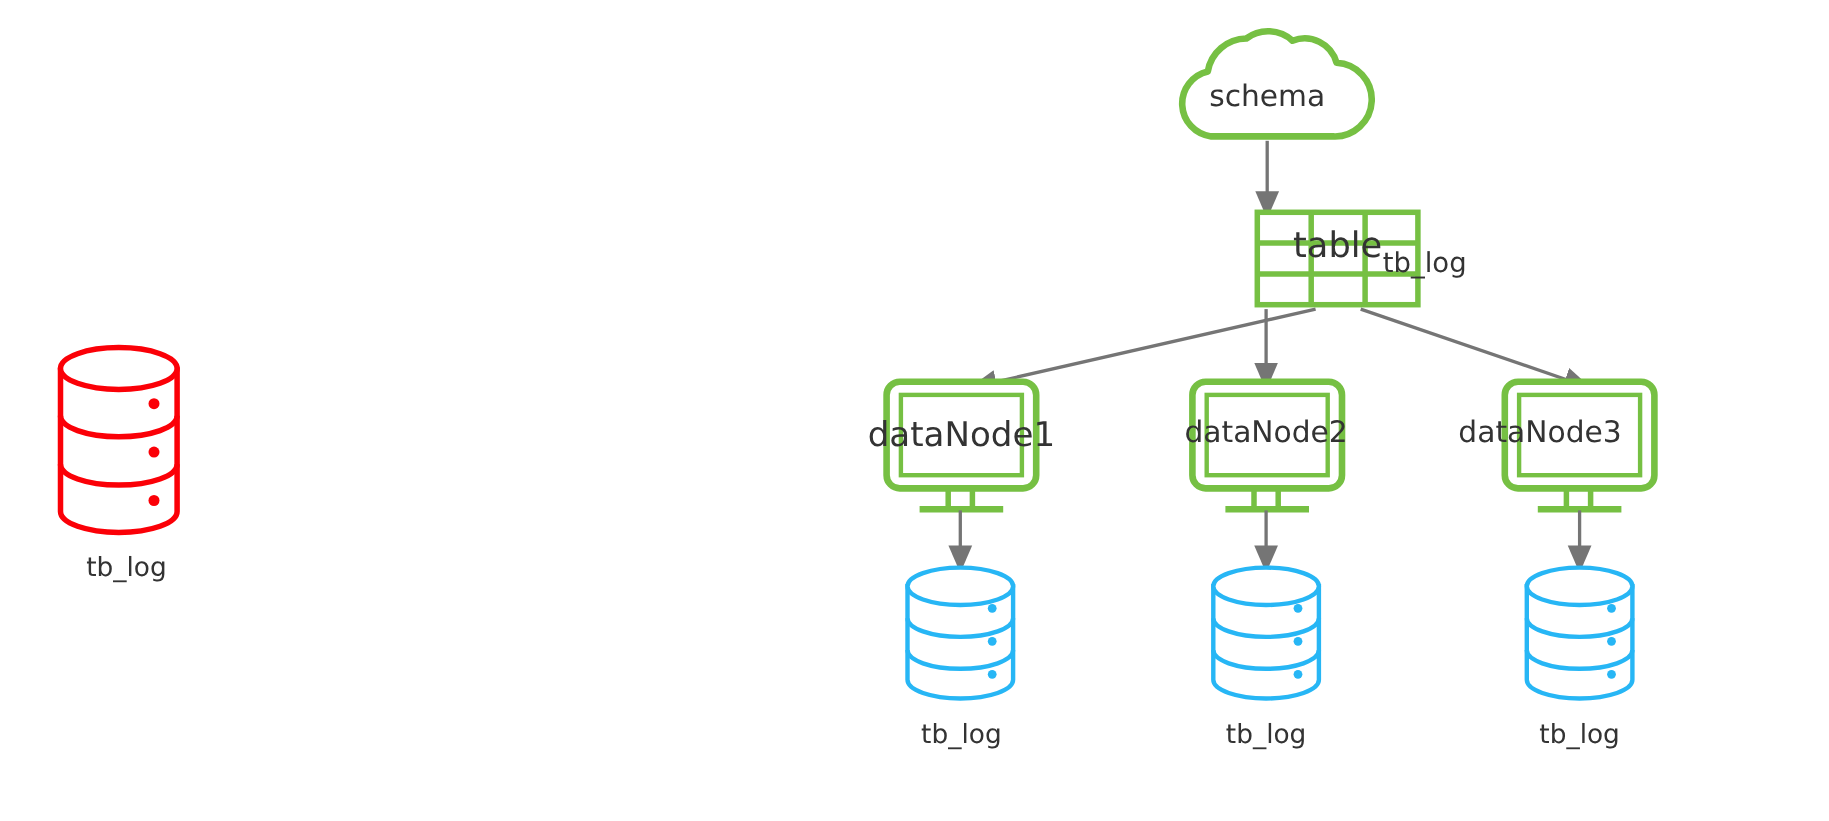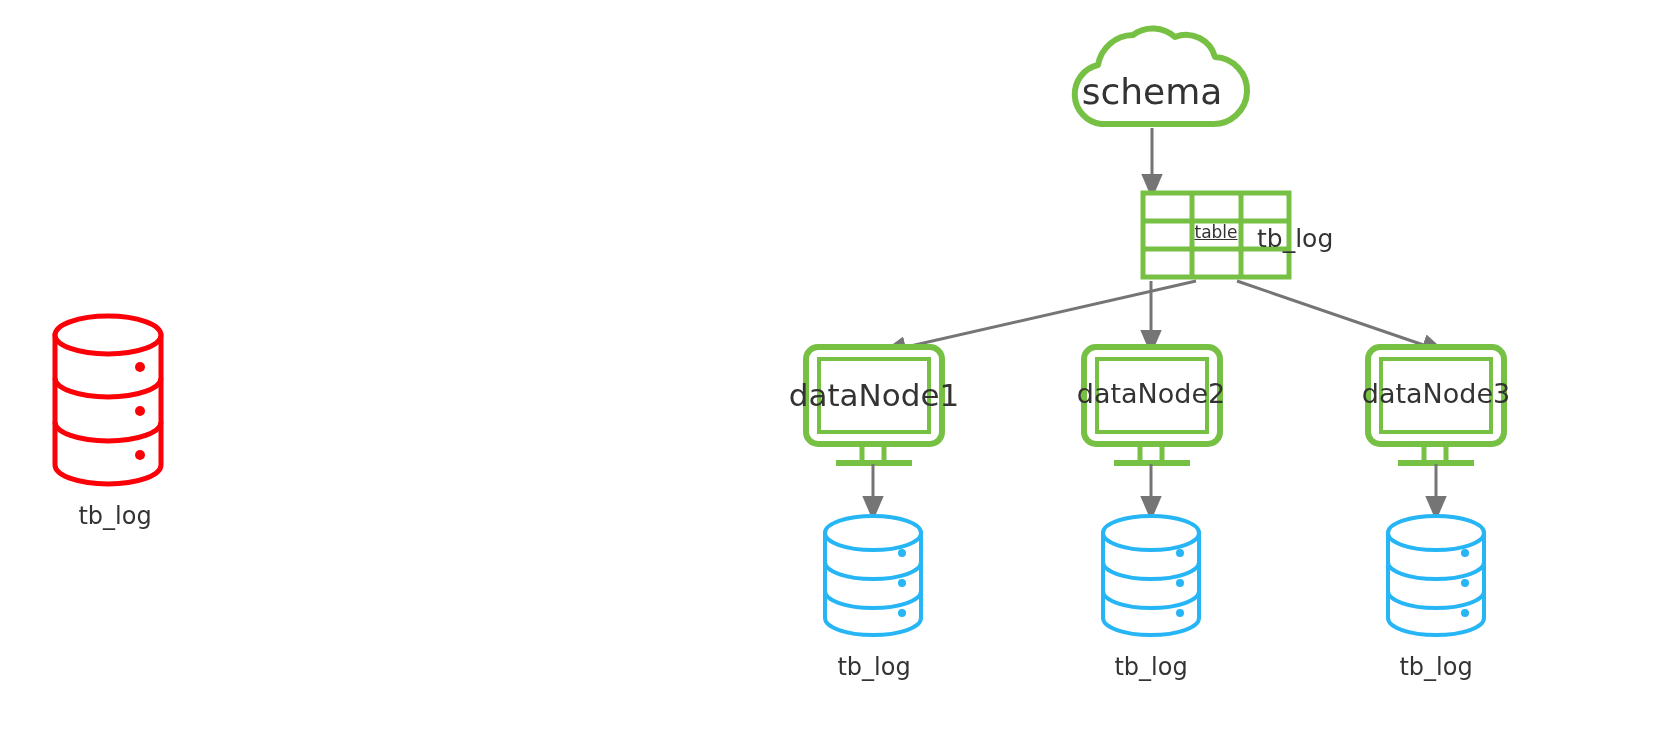--- a/index.html
+++ b/index.html
@@ -149,31 +149,31 @@
       <path d="M1388,533 L1388,618 A48,17 0 0 0 1484,618 L1484,533 Z" fill="#ffffff" stroke="#27b6f5" stroke-width="4"></path>
       <ellipse cx="1436" cy="533" rx="48" ry="17" fill="#ffffff" stroke="#27b6f5" stroke-width="4"></ellipse>
       <path d="M1388,562 A48,17 0 0 0 1484,562" fill="none" stroke="#27b6f5" stroke-width="4"></path>
       <path d="M1388,591 A48,17 0 0 0 1484,591" fill="none" stroke="#27b6f5" stroke-width="4"></path>
       <circle cx="1465" cy="553" r="4" fill="#27b6f5"></circle>
       <circle cx="1465" cy="583" r="4" fill="#27b6f5"></circle>
       <circle cx="1465" cy="613" r="4" fill="#27b6f5"></circle>
     </g>
   </svg>
 
-  <div class="node-label centered" style="left:1152px; top:74px; font-size:36px;">schema</div>
+  <div class="node-label centered" style="left:1152px; top:74px; font-size:27px;">schema</div>
 
-  <div class="node-label centered" style="left:1216px; top:224px; font-size:17px;text-decoration:underline;">table</div>
+  <div class="node-label centered" style="left:1216px; top:207px; font-size:32px;">table</div>
 
   <div class="node-label" style="left:1257px; top:226px; font-size:25px;">tb_log</div>
 
   <div class="node-label centered" style="left:874px; top:380px; font-size:31px;">dataNode1</div>
 
   <div class="node-label centered" style="left:1151px; top:380px; font-size:27px;text-align:center;">dataNode2</div>
 
-  <div class="node-label centered" style="left:1436px; top:380px; font-size:27px;">dataNode3</div>
+  <div class="node-label centered" style="left:1400px; top:380px; font-size:27px;">dataNode3</div>
 
   <div class="caption-label centered" style="left:115px; top:504px;">tb_log</div>
 
   <div class="caption-label centered" style="left:874px; top:655px;">tb_log</div>
 
   <div class="caption-label centered" style="left:1151px; top:655px;">tb_log</div>
 
   <div class="caption-label centered" style="left:1436px; top:655px;">tb_log</div>
 
 </div>

